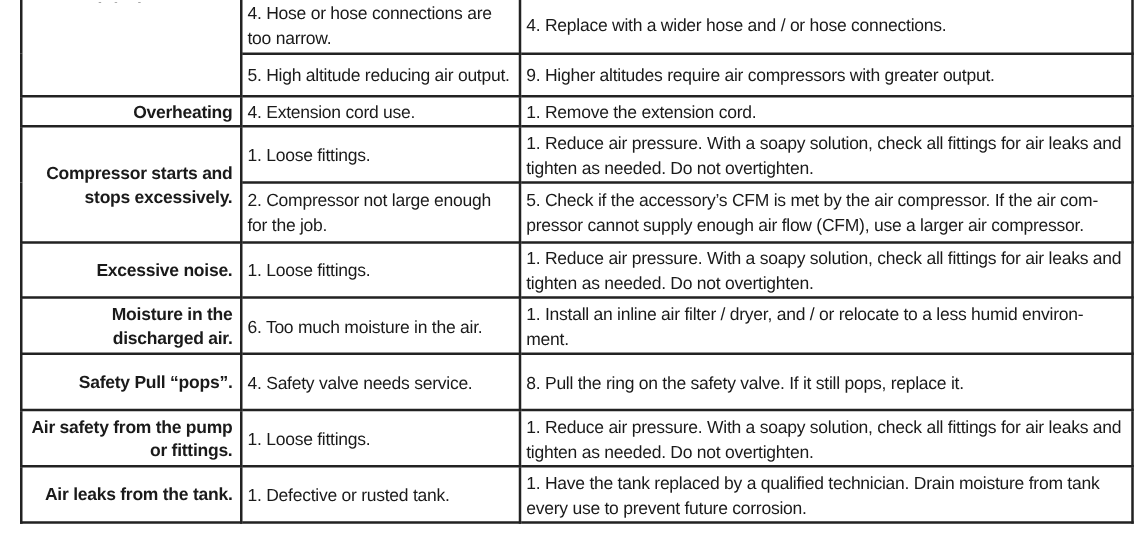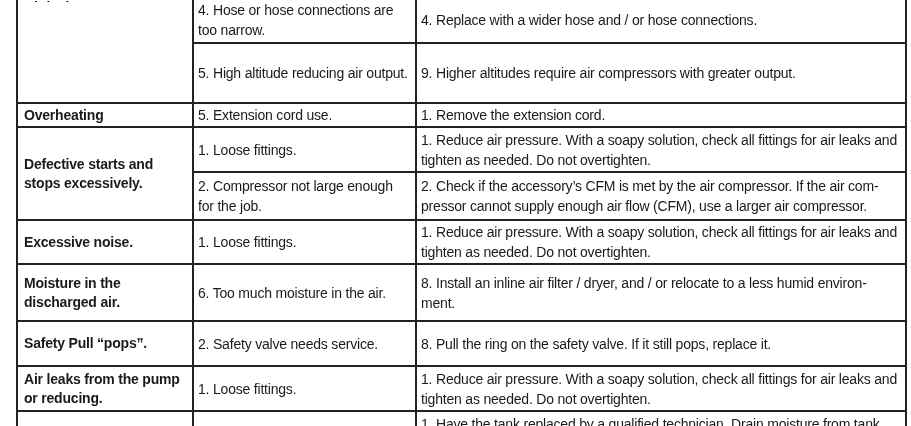--- a/index.html
+++ b/index.html
@@ -1,21 +1,21 @@
 <!DOCTYPE html>
 <html><head>
 <meta charset="utf-8">
 <style>
   html, body { margin:0; padding:0; background:#ffffff; }
   body { width:911px; height:426px; overflow:hidden; position:relative;
          font-family:"Liberation Sans", "DejaVu Sans", sans-serif; color:#1a1a1a; }
   .tbl { position:absolute; left:16px; top:-4px; border-collapse:collapse; table-layout:fixed; }
   .tbl td { border:2px solid #222; padding:1px 6px; vertical-align:middle;
             font-size:14px; line-height:20px; letter-spacing:-0.2px; }
-  .tbl td.sym { text-align:left; font-weight:bold; font-size:14px; line-height:19px;margin-left:33px; }
+  .tbl td.sym { text-align:right; font-weight:bold; font-size:14px; line-height:19px;margin-left:33px; }
   .tbl td.cause { padding-left:4px; }
   .tbl td.sol { padding-left:4px; }
   .clip { display:block; height:4px; overflow:hidden; color:#111; }
   col.c1 { width:176px; } col.c2 { width:223px; } col.c3 { width:490px; }
 </style>
 </head>
 <body>
 
 <table class="tbl">
   <colgroup>
@@ -24,55 +24,55 @@
       <col class="c3">
     </colgroup>
   <tbody>
     <tr style="height:46px">
       <td class="sym" rowspan="2" style="vertical-align:top;padding-top:0">
         <span class="clip">Air lacks pressure</span>
       </td>
       <td class="cause">4. Hose or hose connections are too narrow.</td>
       <td class="sol">4. Replace with a wider hose and / or hose connections.</td>
     </tr>
-    <tr style="height:60px">
+    <tr style="height:34px">
       <td class="cause">5. High altitude reducing air output.</td>
       <td class="sol">9. Higher altitudes require air compressors with greater output.</td>
     </tr>
     <tr style="height:23px">
       <td class="sym">Overheating</td>
-      <td class="cause">5. Extension cord use.</td>
+      <td class="cause">4. Extension cord use.</td>
       <td class="sol">1. Remove the extension cord.</td>
     </tr>
     <tr style="height:45px">
-      <td class="sym" rowspan="2">Defective starts and stops excessively.</td>
+      <td class="sym" rowspan="2">Compressor starts and stops excessively.</td>
       <td class="cause">1. Loose fittings.</td>
       <td class="sol">1. Reduce air pressure. With a soapy solution, check all fittings for air leaks and tighten as needed. Do not overtighten.</td>
     </tr>
     <tr style="height:48px">
       <td class="cause">2. Compressor not large enough for the job.</td>
-      <td class="sol">2. Check if the accessory’s CFM is met by the air compressor. If the air com-pressor cannot supply enough air flow (CFM), use a larger air compressor.</td>
+      <td class="sol">5. Check if the accessory’s CFM is met by the air compressor. If the air com-pressor cannot supply enough air flow (CFM), use a larger air compressor.</td>
     </tr>
     <tr style="height:43px">
       <td class="sym">Excessive noise.</td>
       <td class="cause">1. Loose fittings.</td>
       <td class="sol">1. Reduce air pressure. With a soapy solution, check all fittings for air leaks and tighten as needed. Do not overtighten.</td>
     </tr>
-    <tr style="height:57px">
+    <tr style="height:45px">
       <td class="sym">Moisture in the discharged air.</td>
       <td class="cause">6. Too much moisture in the air.</td>
-      <td class="sol">8. Install an inline air filter / dryer, and / or relocate to a less humid environ-ment.</td>
+      <td class="sol">1. Install an inline air filter / dryer, and / or relocate to a less humid environ-ment.</td>
     </tr>
     <tr style="height:45px">
       <td class="sym">Safety Pull “pops”.</td>
-      <td class="cause">2. Safety valve needs service.</td>
+      <td class="cause">4. Safety valve needs service.</td>
       <td class="sol">8. Pull the ring on the safety valve. If it still pops, replace it.</td>
     </tr>
     <tr style="height:45px">
-      <td class="sym">Air leaks from the pump or reducing.</td>
+      <td class="sym">Air safety from the pump or fittings.</td>
       <td class="cause">1. Loose fittings.</td>
       <td class="sol">1. Reduce air pressure. With a soapy solution, check all fittings for air leaks and tighten as needed. Do not overtighten.</td>
     </tr>
     <tr style="height:45px">
       <td class="sym">Air leaks from the tank.</td>
       <td class="cause">1. Defective or rusted tank.</td>
       <td class="sol">1. Have the tank replaced by a qualified technician. Drain moisture from tank every use to prevent future corrosion.</td>
     </tr>
   </tbody>
 </table>

